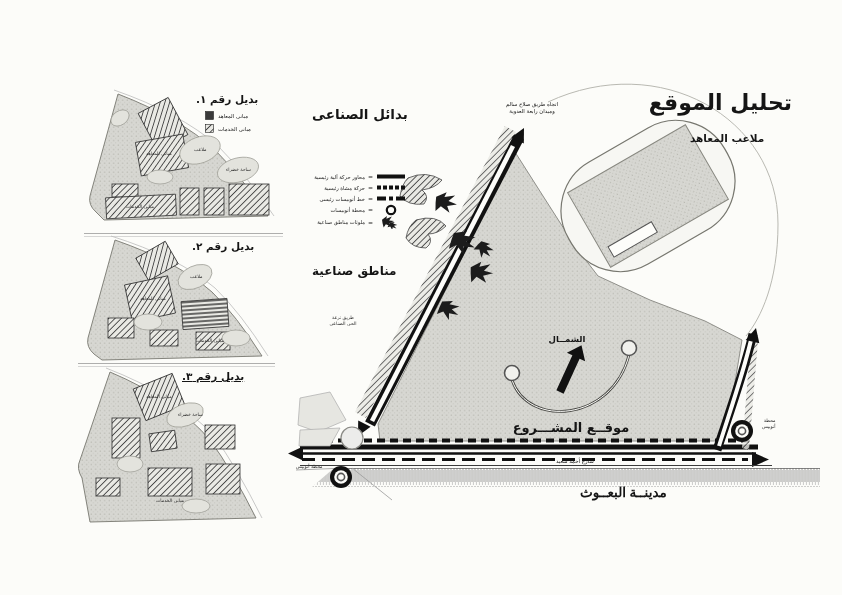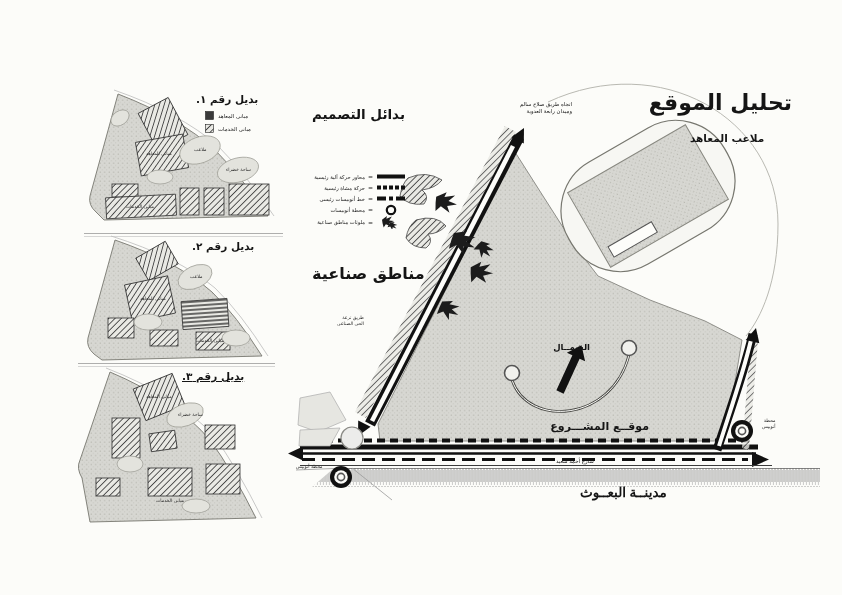--- a/index.html
+++ b/index.html
@@ -1,21 +1,21 @@
 <!DOCTYPE html>
 <html><head>
 <meta charset="utf-8">
 <style>
   html,body{margin:0;padding:0;background:#e8e8e8;}
   .page{position:relative;width:842px;height:595px;background:#fcfcf9;overflow:hidden;
         font-family:"DejaVu Sans",sans-serif;color:#111;}
   svg.canvas{position:absolute;left:0;top:0;}
   .t{position:absolute;direction:rtl;white-space:nowrap;color:#151515;}
   .b{font-weight:bold;}
-  .c{}
+  .c{text-align:center;}
   .tiny{font-size:4.6px;line-height:5.6px;color:#2a2a2a;}
   .small{font-size:5.4px;line-height:6.6px;}
   
   .legend{position:absolute;left:306px;top:171px;width:100px;}
   .lrow{display:flex;align-items:center;justify-content:flex-end;gap:3px;height:11px;}
   .lrow .llab{font-size:5.2px;direction:rtl;color:#222;}
   .lrow .leq{font-size:6px;color:#222;}
   
   .plegend{position:absolute;left:205px;top:109px;}
   .prow{display:flex;align-items:center;gap:4px;height:13px;}
@@ -188,37 +188,37 @@
         <ellipse cx="130" cy="464" rx="13" ry="8"></ellipse>
         <ellipse cx="196" cy="506" rx="14" ry="7"></ellipse>
       </g>
     </g>
   </svg>
 
   <div class="t b c" style="left:660px;top:90px;width:132px;font-size:22px;">تحليل الموقع</div>
 
   <div class="t b" style="left:690px;top:132px;font-size:10.5px;">ملاعب المعاهد</div>
 
-  <div class="t b" style="left:312px;top:106px;font-size:13.5px;">بدائل التصميم</div>
+  <div class="t b" style="left:312px;top:106px;font-size:13.5px;">بدائل الصناعى</div>
 
   <div class="t small c" style="left:492px;top:101px;width:80px;">
     <div>اتجاه طريق صلاح سالم</div>
     <div>وميدان رابعة العدوية</div>
   </div>
 
-  <div class="t b" style="left:312px;top:264px;font-size:16px;text-align:center;">مناطق صناعية</div>
+  <div class="t b" style="left:312px;top:264px;font-size:12px;text-align:center;">مناطق صناعية</div>
 
   <div class="t tiny c" style="left:322px;top:315px;width:42px;">
     <div>طريق ترعة</div>
     <div>الحى الصناعى</div>
   </div>
 
-  <div class="t b c" style="left:544px;top:334px;width:46px;font-size:8.5px;margin-top:8px;">الشمــال</div>
-
-  <div class="t b c" style="left:505px;top:420px;width:132px;font-size:11px;margin-left:12px;">موقــع المشـــروع</div>
+  <div class="t b c" style="left:544px;top:334px;width:46px;font-size:8.5px;">الشمــال</div>
+
+  <div class="t b c" style="left:505px;top:420px;width:132px;font-size:13px;">موقــع المشـــروع</div>
 
   <div class="t small" style="left:556px;top:458px;">شارع أحمد سعيد</div>
 
   <div class="t b" style="left:580px;top:484px;font-size:13.5px;font-family:Liberation Serif, serif;">مدينــة البعــوث</div>
 
   <div class="t tiny" style="left:762px;top:418px;">
     <div>محطة</div>
     <div>أتوبيس</div>
   </div>
 

